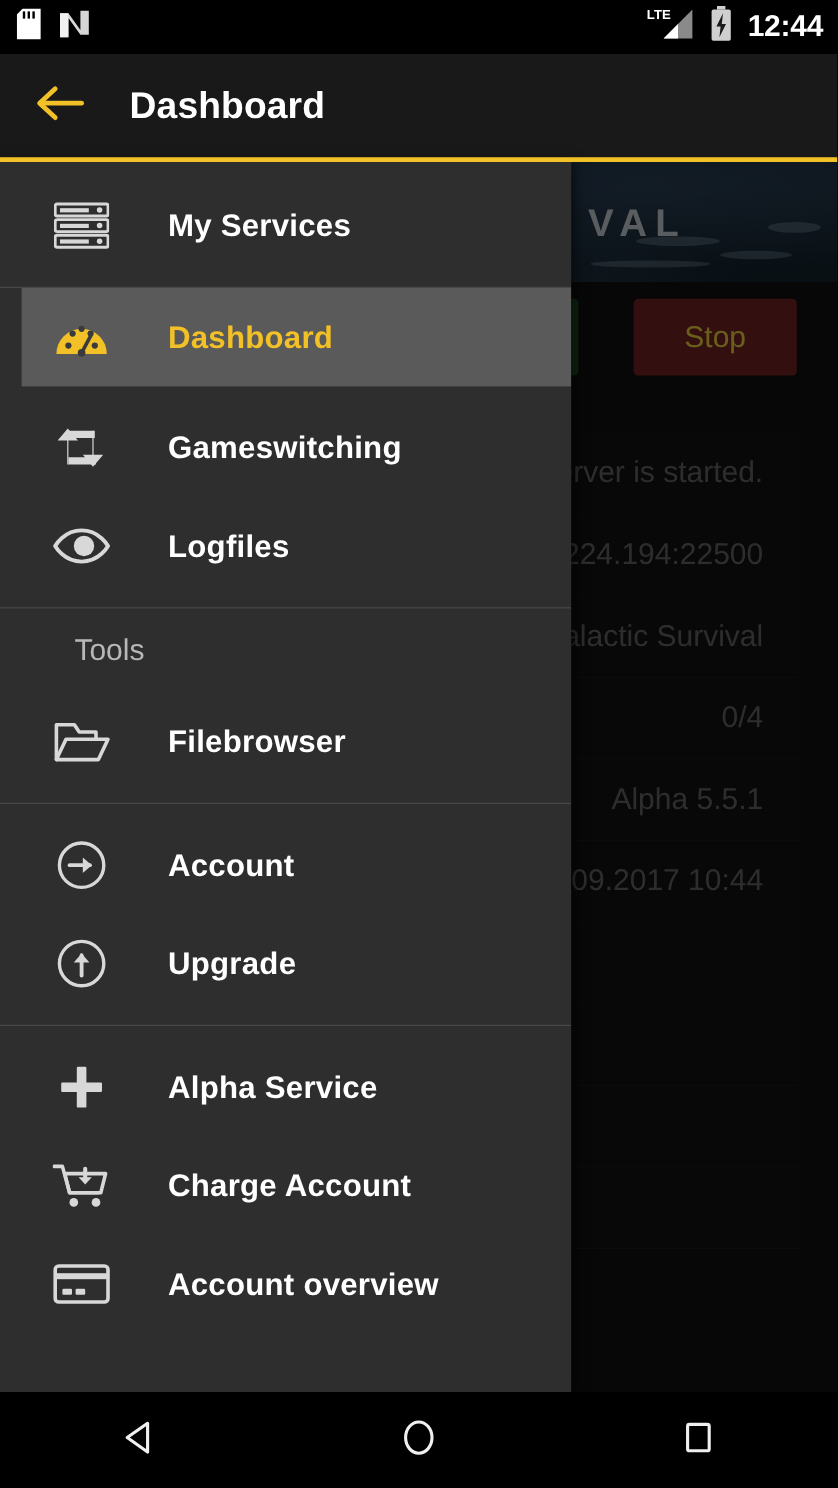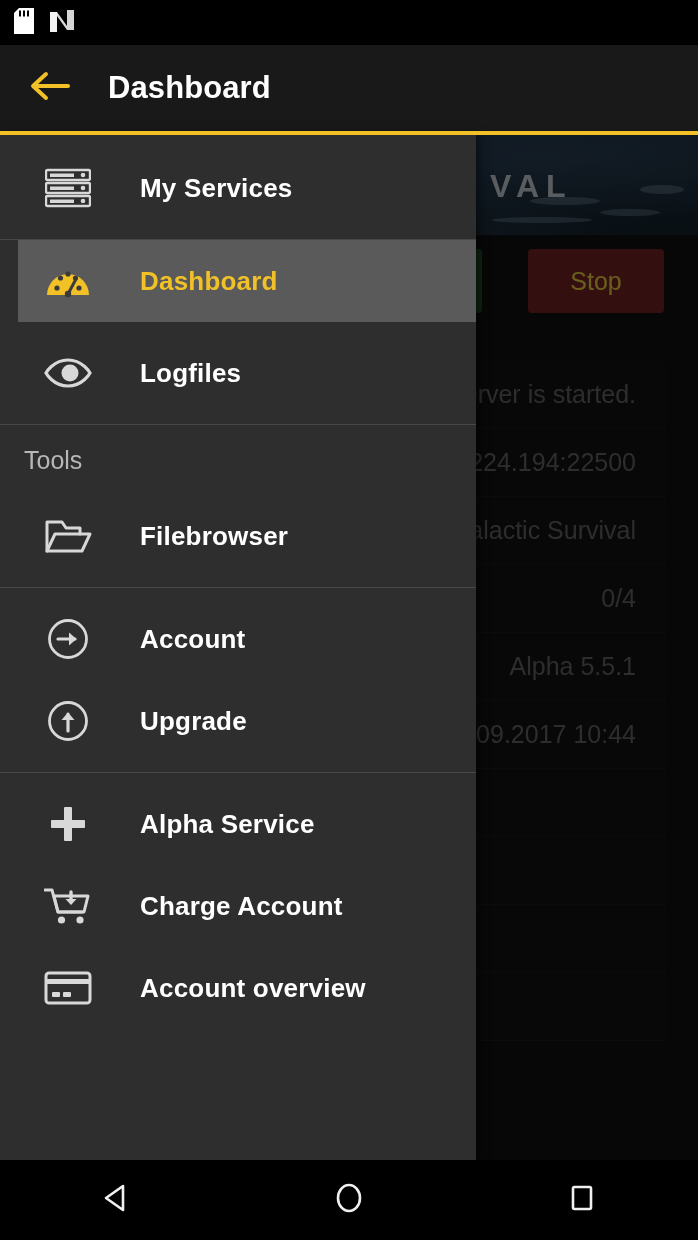--- a/index.html
+++ b/index.html
@@ -211,20 +211,21 @@
   .drawer-gap-top { height: 12px; }
   .drawer-gap { height: 10px; }
 
   .section-header {
     display: flex;
     align-items: center;
     height: 70px;
     padding-left: 24px;
     color: #b7b7b7;
     font-size: 25px;
+    margin-left: 38px;
   }
 
   
   #nav-bar {
     position: absolute;
     left: 0; bottom: 0;
     width: 698px; height: 80px;
     background: #000000;
     display: flex;
     align-items: center;
@@ -253,20 +254,37 @@
           <rect x="9" y="2.5" width="2" height="6" fill="#000000"></rect>
           <rect x="13" y="2.5" width="2" height="6" fill="#000000"></rect>
         </svg>
       </span>
       <span class="sb-icon">
         <svg width="28" height="26" viewBox="0 0 28 26">
           <path d="M2 24 L2 4 L9 4 L19 18 L19 2 L26 2 L26 22 L19 22 L9 8 L9 24 Z" fill="#d6d6d6"></path>
           <path d="M2 24 L2 4 L9 4 L9 24 Z" fill="#f2f2f2"></path>
         </svg>
       </span>
+    </div>
+    <div id="status-right">
+      <span class="sb-icon">
+        <svg width="42" height="30" viewBox="0 0 42 30">
+          <text x="0" y="11" font-family="Liberation Sans, sans-serif" font-size="11" font-weight="bold" fill="#ffffff">LTE</text>
+          <path d="M38 3 L38 27 L14 27 Z" fill="#8a8a8a"></path>
+          <path d="M26 15 L26 27 L14 27 Z" fill="#ffffff"></path>
+        </svg>
+      </span>
+      <span class="sb-icon">
+        <svg width="20" height="30" viewBox="0 0 20 30">
+          <rect x="6.5" y="0" width="7" height="3" fill="#cfcfcf"></rect>
+          <rect x="2" y="3" width="16" height="26" rx="1.5" fill="#cfcfcf"></rect>
+          <path d="M11.5 6 L6 17 L9.5 17 L8.5 26 L14 15 L10.5 15 Z" fill="#1a1a1a"></path>
+        </svg>
+      </span>
+      <span id="status-clock">12:44</span>
     </div>
   </div>
 
   <div id="app-bar">
     <div id="back-button">
       <span>
         <svg width="42" height="34" viewBox="0 0 42 34">
           <path d="M40 17 H6" stroke="#f2c027" stroke-width="4" fill="none" stroke-linecap="round"></path>
           <path d="M18 5 L5 17 L18 29" stroke="#f2c027" stroke-width="4" fill="none" stroke-linecap="round" stroke-linejoin="round"></path>
         </svg>
@@ -363,20 +381,31 @@
           <circle cx="34" cy="26" r="2.6" fill="#3a3a3a"></circle>
           <path d="M23 32 L31 17" stroke="#3a3a3a" stroke-width="3" stroke-linecap="round"></path>
           <circle cx="23" cy="32" r="3.2" fill="#3a3a3a"></circle>
         </svg>
       </span>
       <span class="item-label">Dashboard</span>
     </div>
 
     <div class="drawer-gap"></div>
 
+    <div class="drawer-item">
+      <span class="item-icon">
+        <svg width="46" height="40" viewBox="0 0 46 40">
+          <path d="M13 34 L13 14 L5 14 L13.5 4 L22 14 L14 14 L14 34 Z" fill="#d8d8d8" transform="translate(-2,0)"></path>
+          <path d="M34 6 L34 26 L42 26 L33.5 36 L25 26 L33 26 L33 6 Z" fill="#d8d8d8" transform="translate(-1,0)"></path>
+          <path d="M11 6 L34 6 L34 12 L11 12 Z" fill="#d8d8d8"></path>
+          <path d="M12 28 L35 28 L35 34 L12 34 Z" fill="#d8d8d8"></path>
+        </svg>
+      </span>
+      <span class="item-label">Gameswitching</span>
+    </div>
 
     <div class="drawer-item">
       <span class="item-icon">
         <svg width="48" height="32" viewBox="0 0 48 32">
           <path d="M24 3 C9 3 2 16 2 16 C2 16 9 29 24 29 C39 29 46 16 46 16 C46 16 39 3 24 3 Z" fill="none" stroke="#d8d8d8" stroke-width="3.2"></path>
           <circle cx="26" cy="16" r="8.5" fill="#d8d8d8"></circle>
         </svg>
       </span>
       <span class="item-label">Logfiles</span>
     </div>

